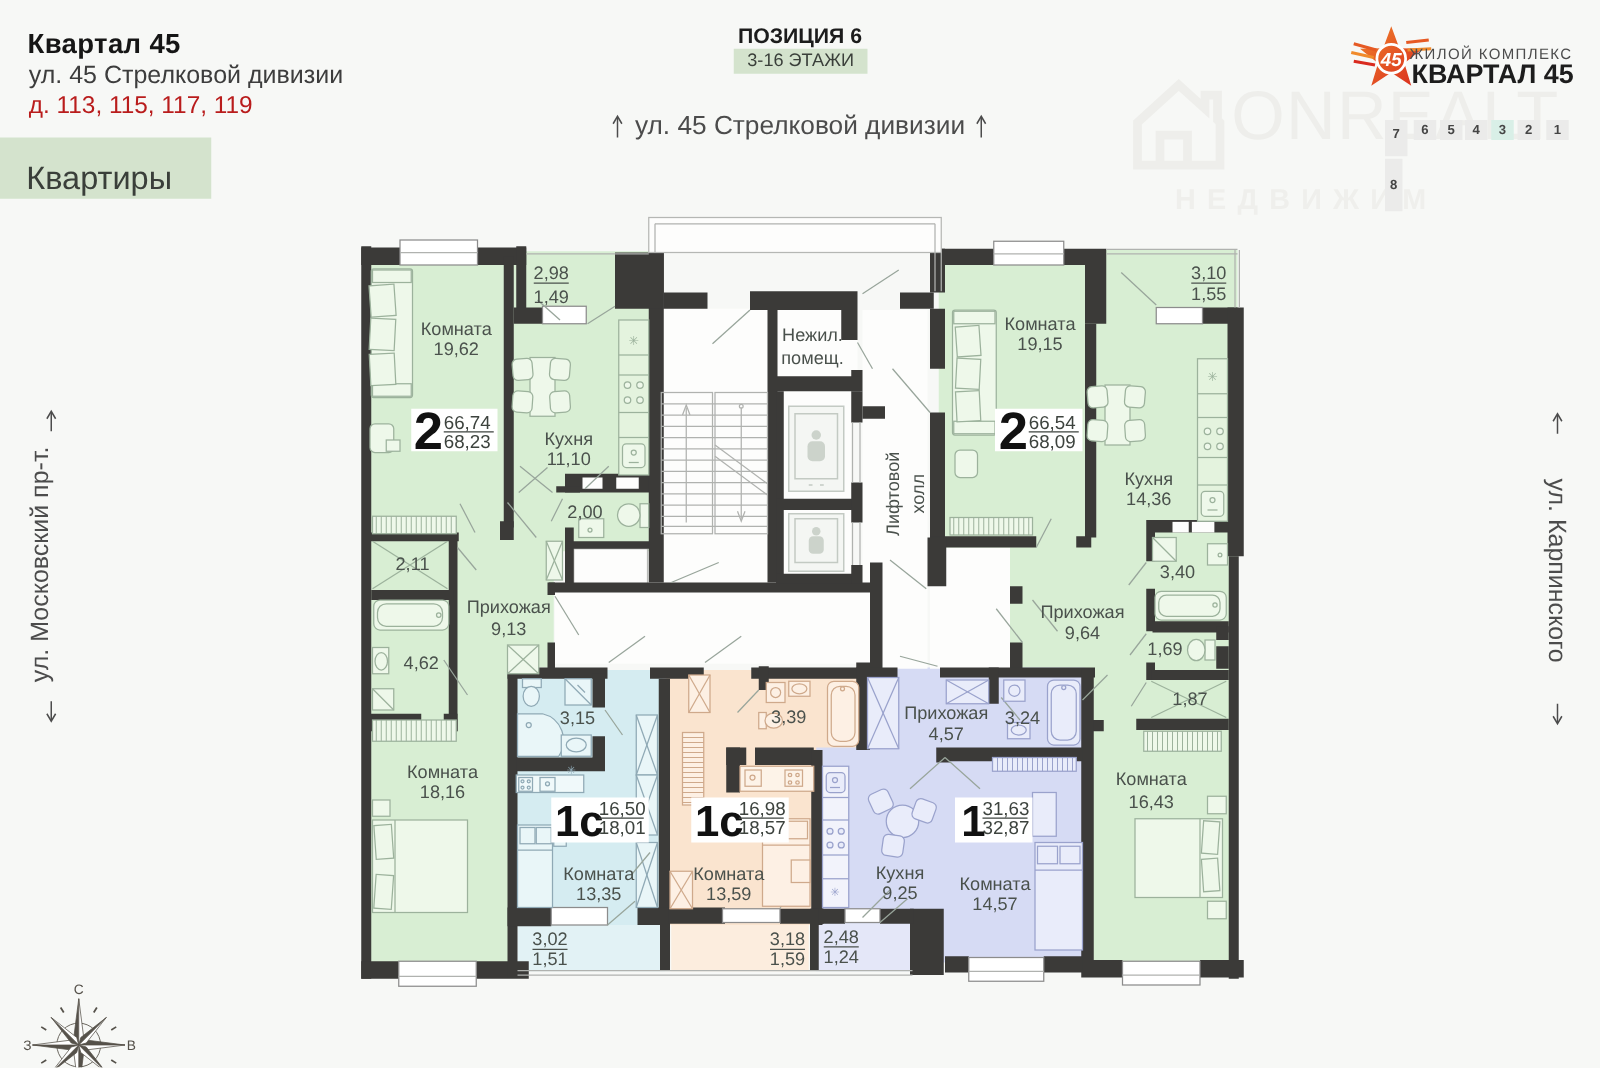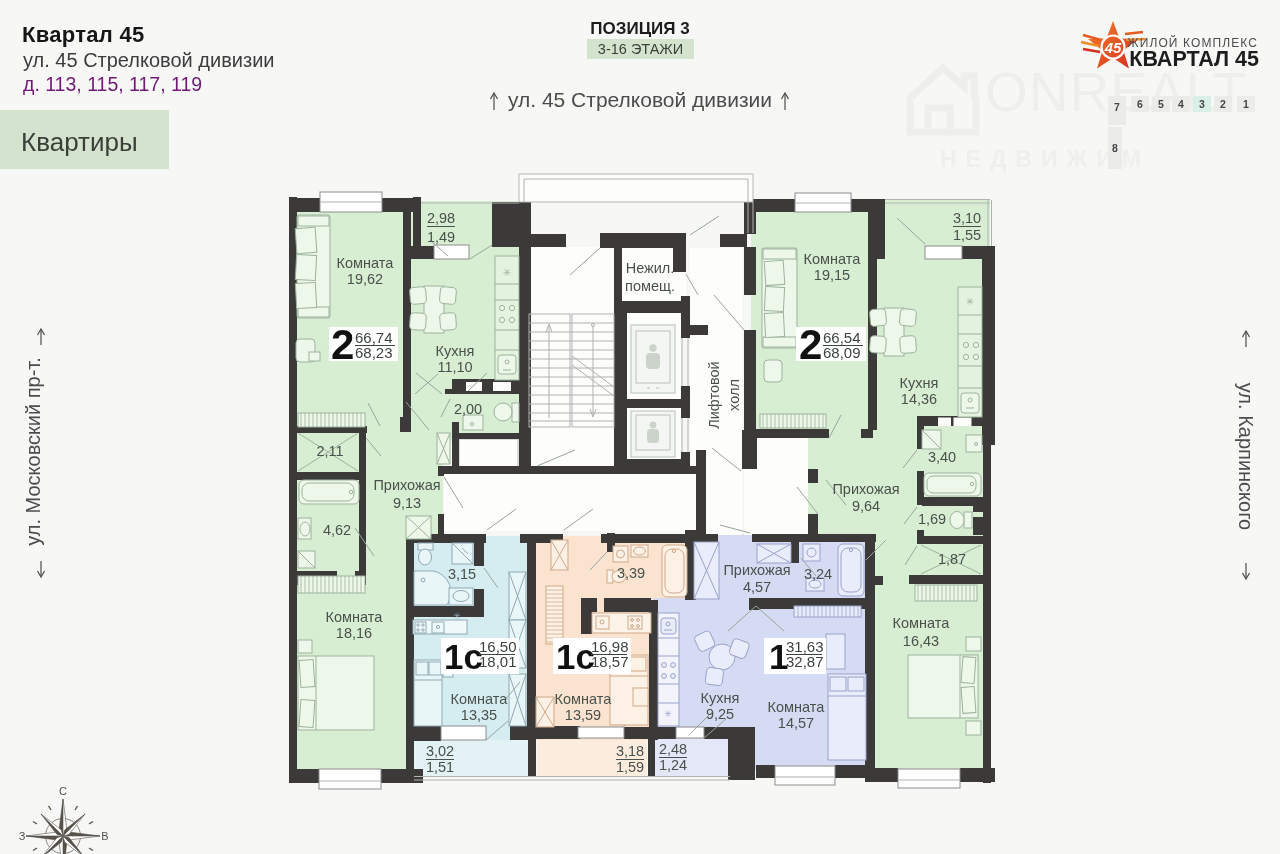--- a/index.html
+++ b/index.html
@@ -8,27 +8,27 @@
   .abs{position:absolute;}
   svg text{font-family:"Liberation Sans",sans-serif;}
 </style>
 </head>
 <body>
 
 <div class="abs" style="left:22px;top:22px;font-size:22px;line-height:26px;font-weight:bold;color:#161616;letter-spacing:0.3px;">Квартал 45</div>
 
 <div class="abs" style="left:23px;top:48px;font-size:20px;line-height:24px;color:#3d3d3d;">ул. 45 Стрелковой дивизии</div>
 
-<div class="abs" style="left:23px;top:72px;font-size:19.5px;line-height:24px;color:#701a75;">д. 113, 115, 117, 119</div>
-
-<div class="abs" style="left:0;top:110px;width:169px;height:59px;background:#d4e3cd;">
+<div class="abs" style="left:23px;top:72px;font-size:19.5px;line-height:24px;color:#b91c1c;">д. 113, 115, 117, 119</div>
+
+<div class="abs" style="left:0;top:110px;width:169px;height:49px;background:#d4e3cd;">
   <div class="abs" style="left:21px;top:17px;font-size:26px;color:#3a3f3a;">Квартиры</div>
 </div>
 
-<div class="abs" style="left:560px;top:19px;width:160px;text-align:center;font-size:17px;font-weight:bold;color:#1c1c1c;">ПОЗИЦИЯ 3</div>
+<div class="abs" style="left:560px;top:19px;width:160px;text-align:center;font-size:17px;font-weight:bold;color:#1c1c1c;">ПОЗИЦИЯ 6</div>
 
 <div class="abs" style="left:587px;top:39px;width:107px;height:20px;background:#d4e3cd;text-align:center;">
   <span style="font-size:14.5px;color:#3a3f3a;line-height:20px;">3-16 ЭТАЖИ</span>
 </div>
 
 <svg class="abs" style="left:898px;top:56px;" width="90" height="80" viewBox="0 0 90 80">
 <path d="M12 42 L45 12 L66 31 L66 20 L76 20 L76 40 L78 42 L78 76 L12 76 Z M30 76 L30 52 L52 52 L52 76" fill="none" stroke="#eeeeeb" stroke-width="7"></path>
 </svg>
 
 <div class="abs" style="left:985px;top:60px;font-size:55px;font-weight:normal;color:#eeeeeb;letter-spacing:1px;">ONREALT</div>

